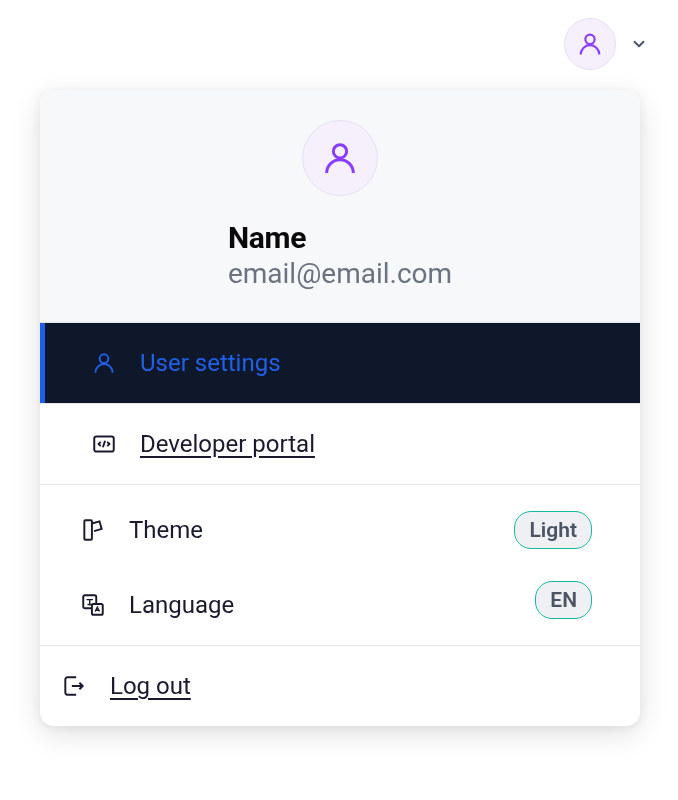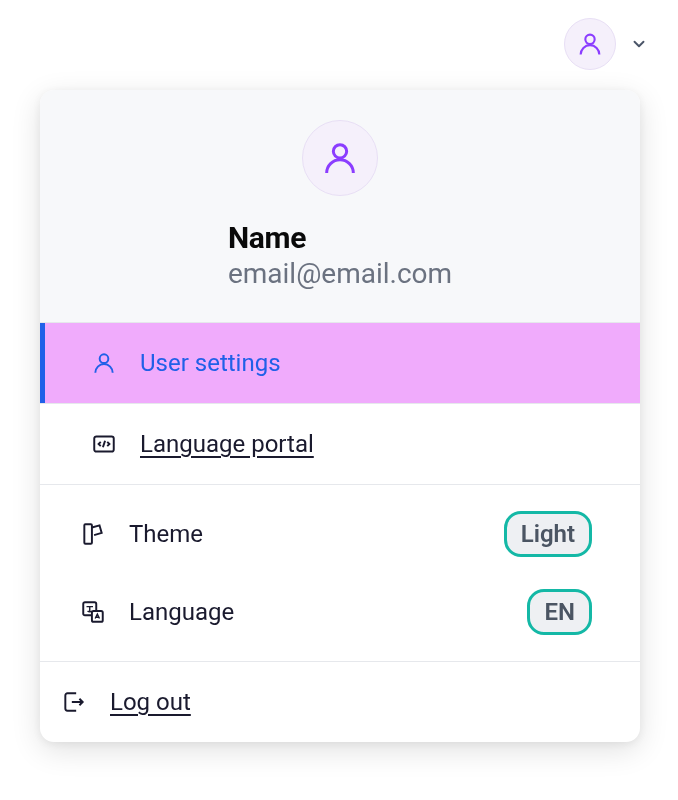--- a/index.html
+++ b/index.html
@@ -87,21 +87,21 @@
       align-items: center;
       gap: 22px;
       padding: 26px 48px 26px 50px;
       cursor: pointer;
       font-size: 24px;
       color: #1a1a2e;
       border-bottom: 1px solid #e6e8ec;
       position: relative;
     }
     .menu-item.active {
-      background: #f0abfc;
+      background: #0f172a;
       color: #2060e8;
     }
     .menu-item.active::before {
       content: "";
       position: absolute;
       left: 0;
       top: 0;
       bottom: 0;
       width: 5px;
       background: #2060e8;
@@ -126,42 +126,43 @@
       height: 26px;
       stroke: #1a1a2e;
       fill: none;
       stroke-width: 1.8;
     }
     .item-label {
       flex: 1;
     }
     .badge {
       background: #eef0f3;
-      border: 3px solid #14b8a6;
+      border: 1px solid #14b8a6;
       border-radius: 17px;
       padding: 6px 14px;
-      font-size: 24px;
+      font-size: 21px;
       font-weight: 600;
       color: #4b5563;
     }
     .section-group {
       border-bottom: 1px solid #e6e8ec;
     }
     .section-group .menu-item {
       border-bottom: none;
       padding-left: 39px;
     }
     .section-group .menu-item + .menu-item {
       padding-top: 8px;
     }
     .section-group .menu-item:first-child {
       padding-bottom: 16px;
     }
     .section-group .menu-item:last-child {
       padding-top: 16px;
+      align-items: flex-end;
     }
     .last-item {
       border-bottom: none;
       padding-left: 20px;
     }
   </style>
 </head>
 <body>
 
 <div class="trigger-area">
@@ -203,21 +204,21 @@
 
   <div class="menu-item link-style">
     <span class="item-icon">
       <svg viewBox="0 0 24 24">
         <rect x="3" y="5" width="18" height="14" rx="2"></rect>
         <path d="M9 10l-2 2 2 2"></path>
         <path d="M15 10l2 2-2 2"></path>
         <path d="M13 9l-2 6"></path>
       </svg>
     </span>
-    <span class="item-label">Language portal</span>
+    <span class="item-label">Developer portal</span>
   </div>
 
   <div class="section-group">
     <div class="menu-item">
       <span class="item-icon">
         <svg viewBox="0 0 24 24">
           <rect x="4" y="3" width="7" height="18" rx="1"></rect>
           <path d="M11 6 L18 4 L20 11 L13 13"></path>
         </svg>
       </span>

